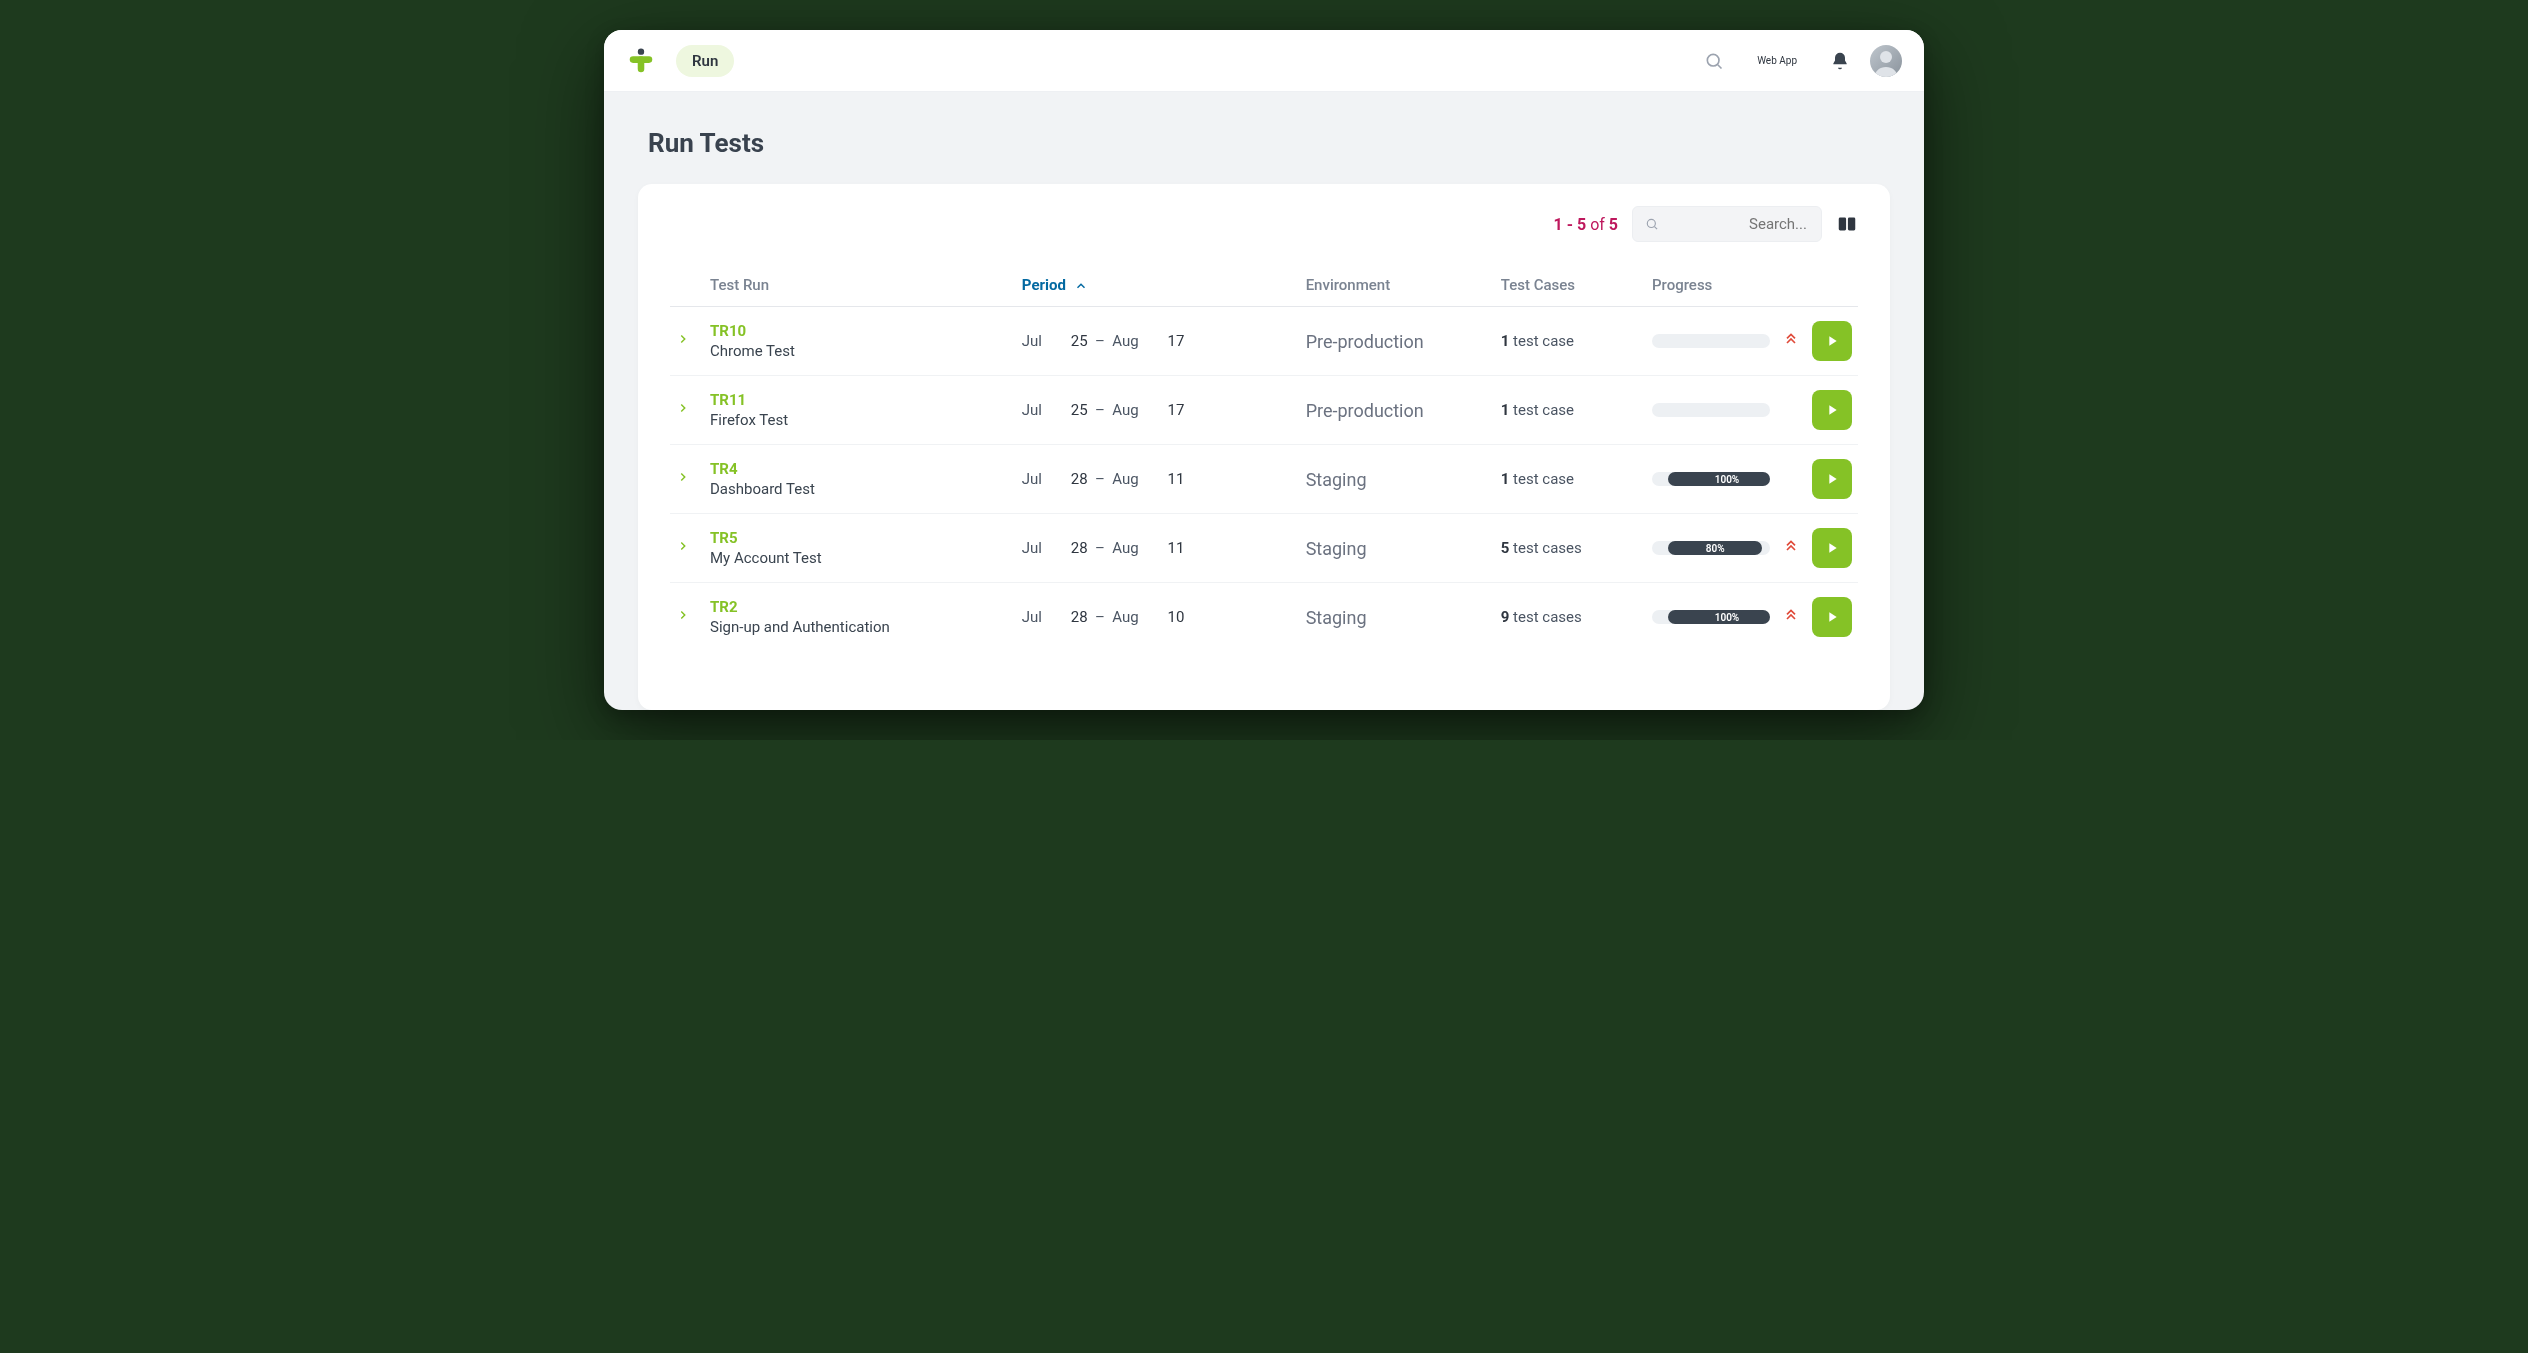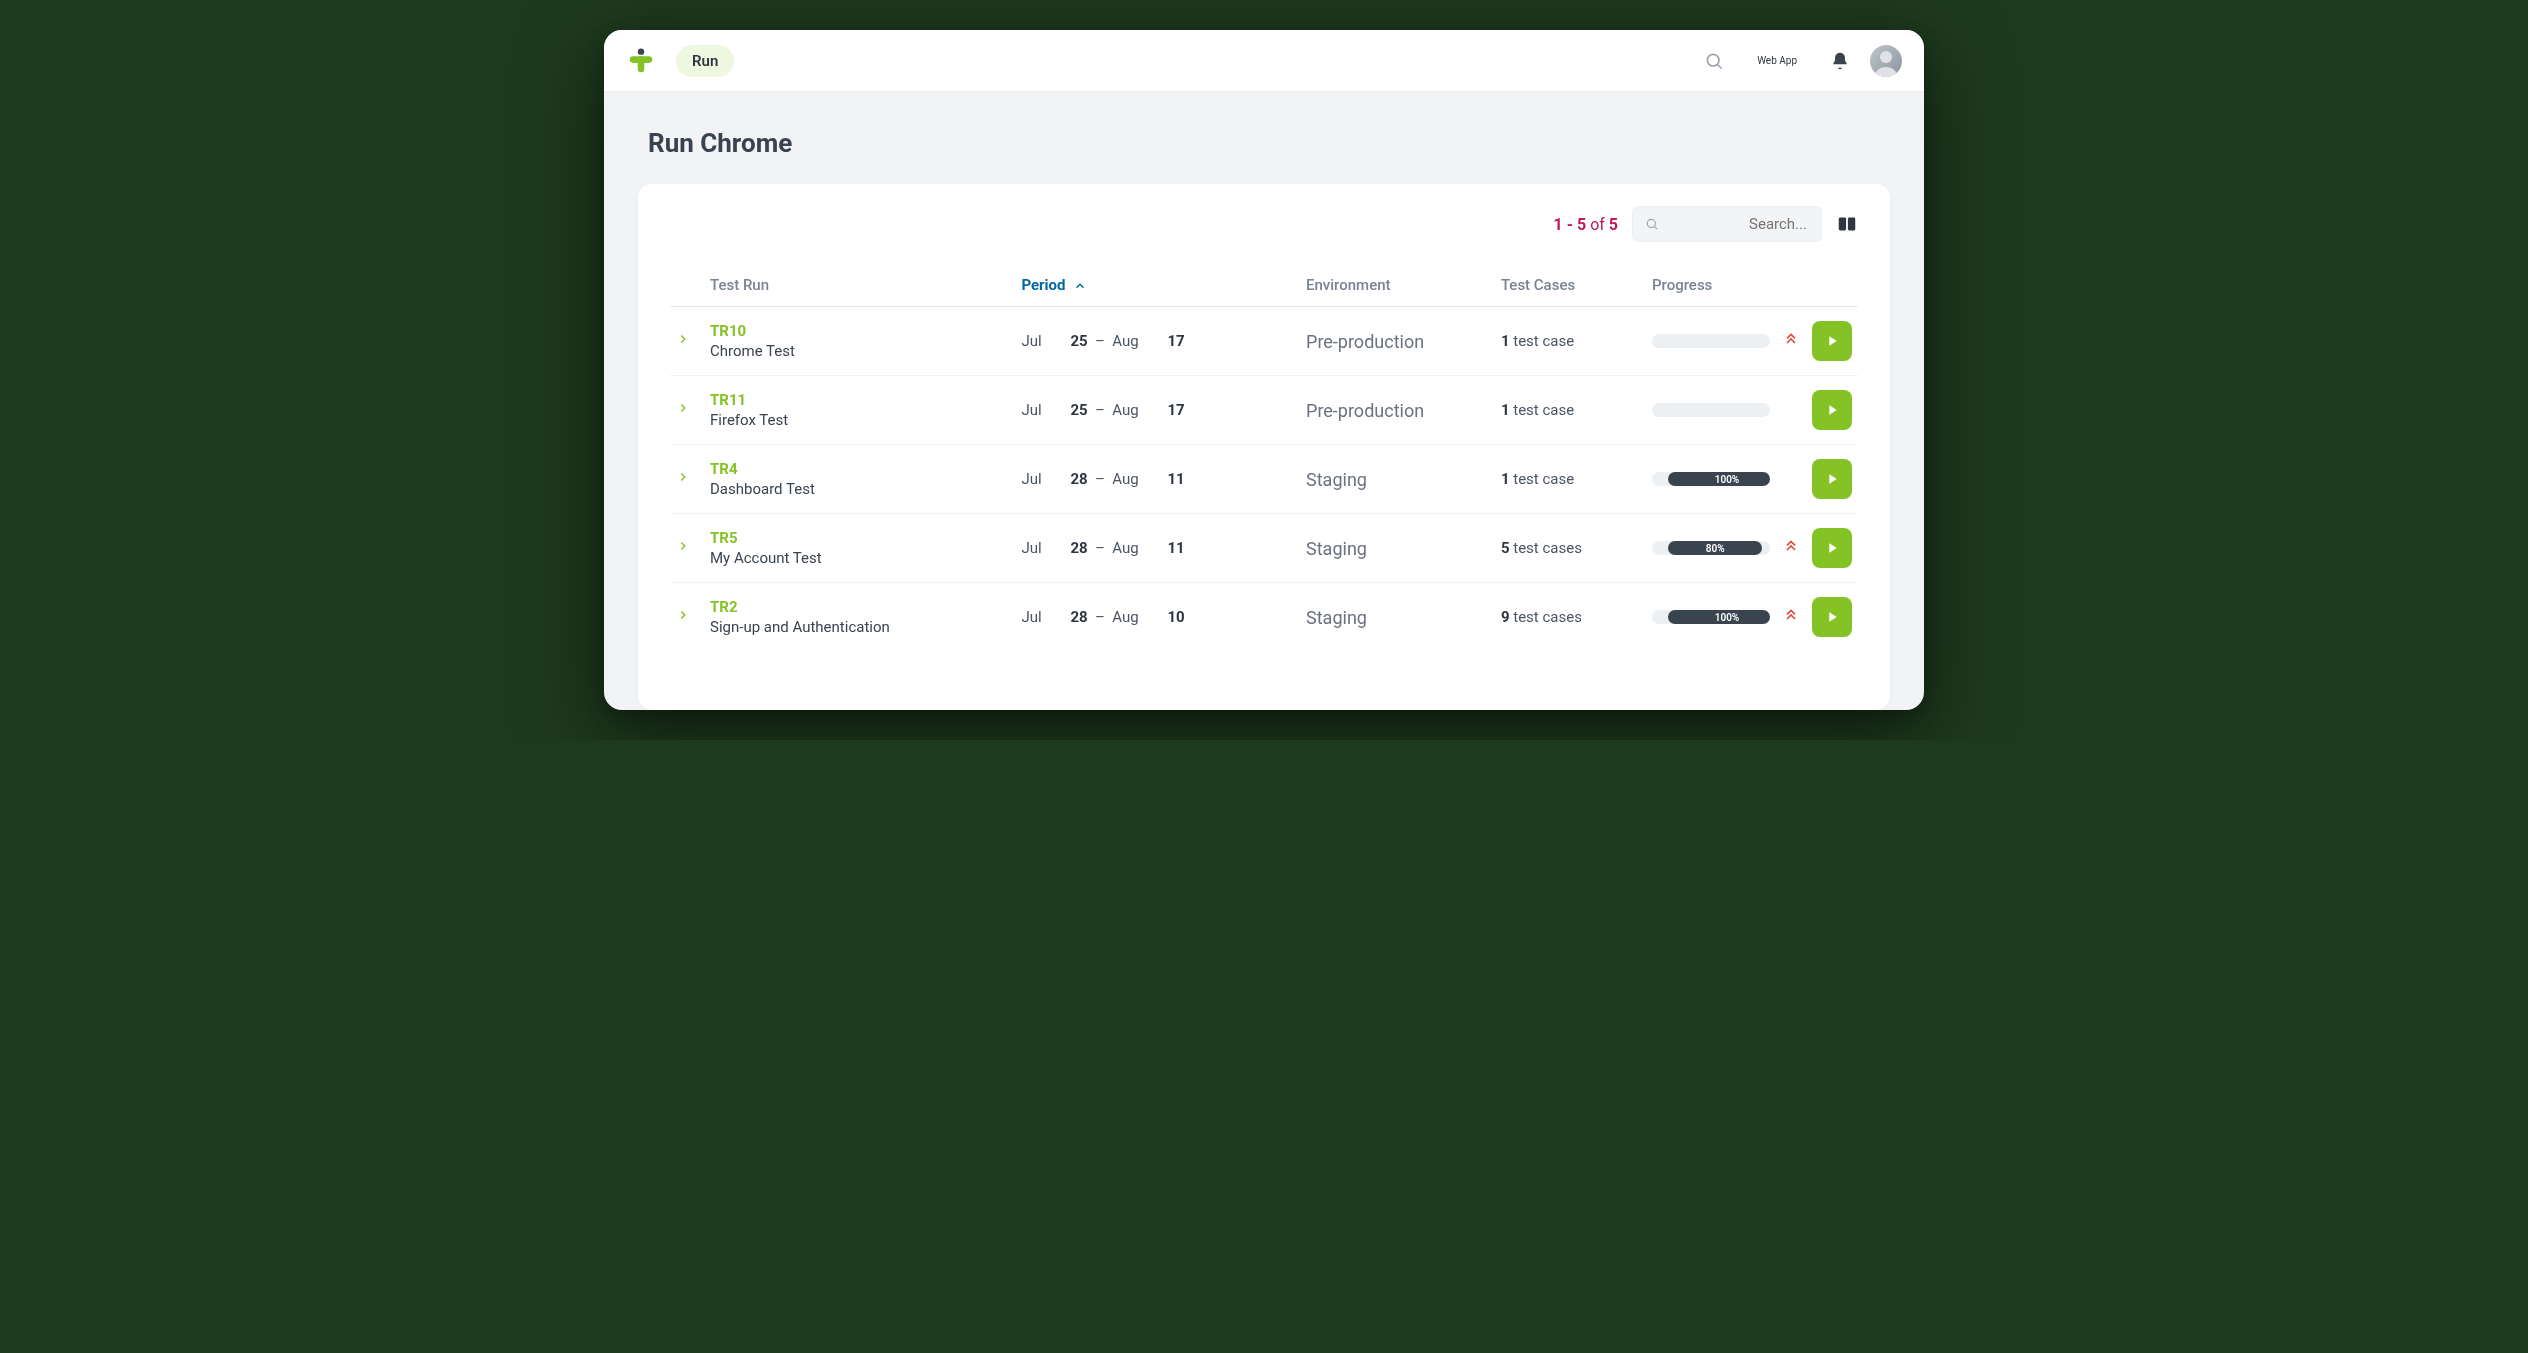--- a/index.html
+++ b/index.html
@@ -91,21 +91,21 @@
   }
   thead th.sorted{font-weight:700;color:#0369a1;}
   .sort-arrow{display:inline-flex;vertical-align:middle;margin-left:4px;}
   tbody td{padding:14px 6px;border-bottom:1px solid #f0f2f4;vertical-align:middle;font-size:15px;color:#4b5563;}
   tbody tr:last-child td{border-bottom:0;}
   .expand{width:34px;}
   .expand svg{width:14px;height:14px;color:var(--green);stroke-width:2.5;}
   .run-id{color:var(--green);font-weight:700;font-size:15px;}
   .run-name{color:#3a444f;font-size:15px;margin-top:2px;}
   .period{white-space:nowrap;color:#4b5563;}
-  .period b{font-weight:700;color:#2f3640;margin-left:25px;}
+  .period b{font-weight:400;color:#2f3640;margin-left:25px;}
   .env{color:#6b7280;font-size:18px;max-width:120px;}
   .cases b{font-weight:700;color:#2f3640;}
   .progress{width:130px;}
   .bar{height:14px;border-radius:8px;background:#edf0f3;position:relative;overflow:hidden;}
   .bar .fill{position:absolute;left:16px;top:0;bottom:0;background:var(--dark);border-radius:8px;display:flex;align-items:center;justify-content:center;}
   .bar .fill span{color:#fff;font-size:10px;font-weight:600;}
   .prio{width:30px;text-align:center;}
   .prio svg{width:16px;height:16px;color:var(--red);}
   .play-cell{width:52px;text-align:right;}
   .play{
@@ -143,21 +143,21 @@
     </div>
     <div class="avatar">
       <svg viewBox="0 0 32 32">
           <circle cx="16" cy="12" r="6" fill="#dfe3e8"></circle>
           <path d="M4 34c0-7 5-12 12-12s12 5 12 12" fill="#dfe3e8"></path>
         </svg>
     </div>
   </div>
 
   <div class="content">
-    <div class="page-title">Run Chrome</div>
+    <div class="page-title">Run Tests</div>
 
     <div class="card">
 
       <div class="card-top">
         <div class="pager">
           <b>1 - 5</b>
           <span>of</span>
           <b>5</b>
         </div>
         <div class="search">

